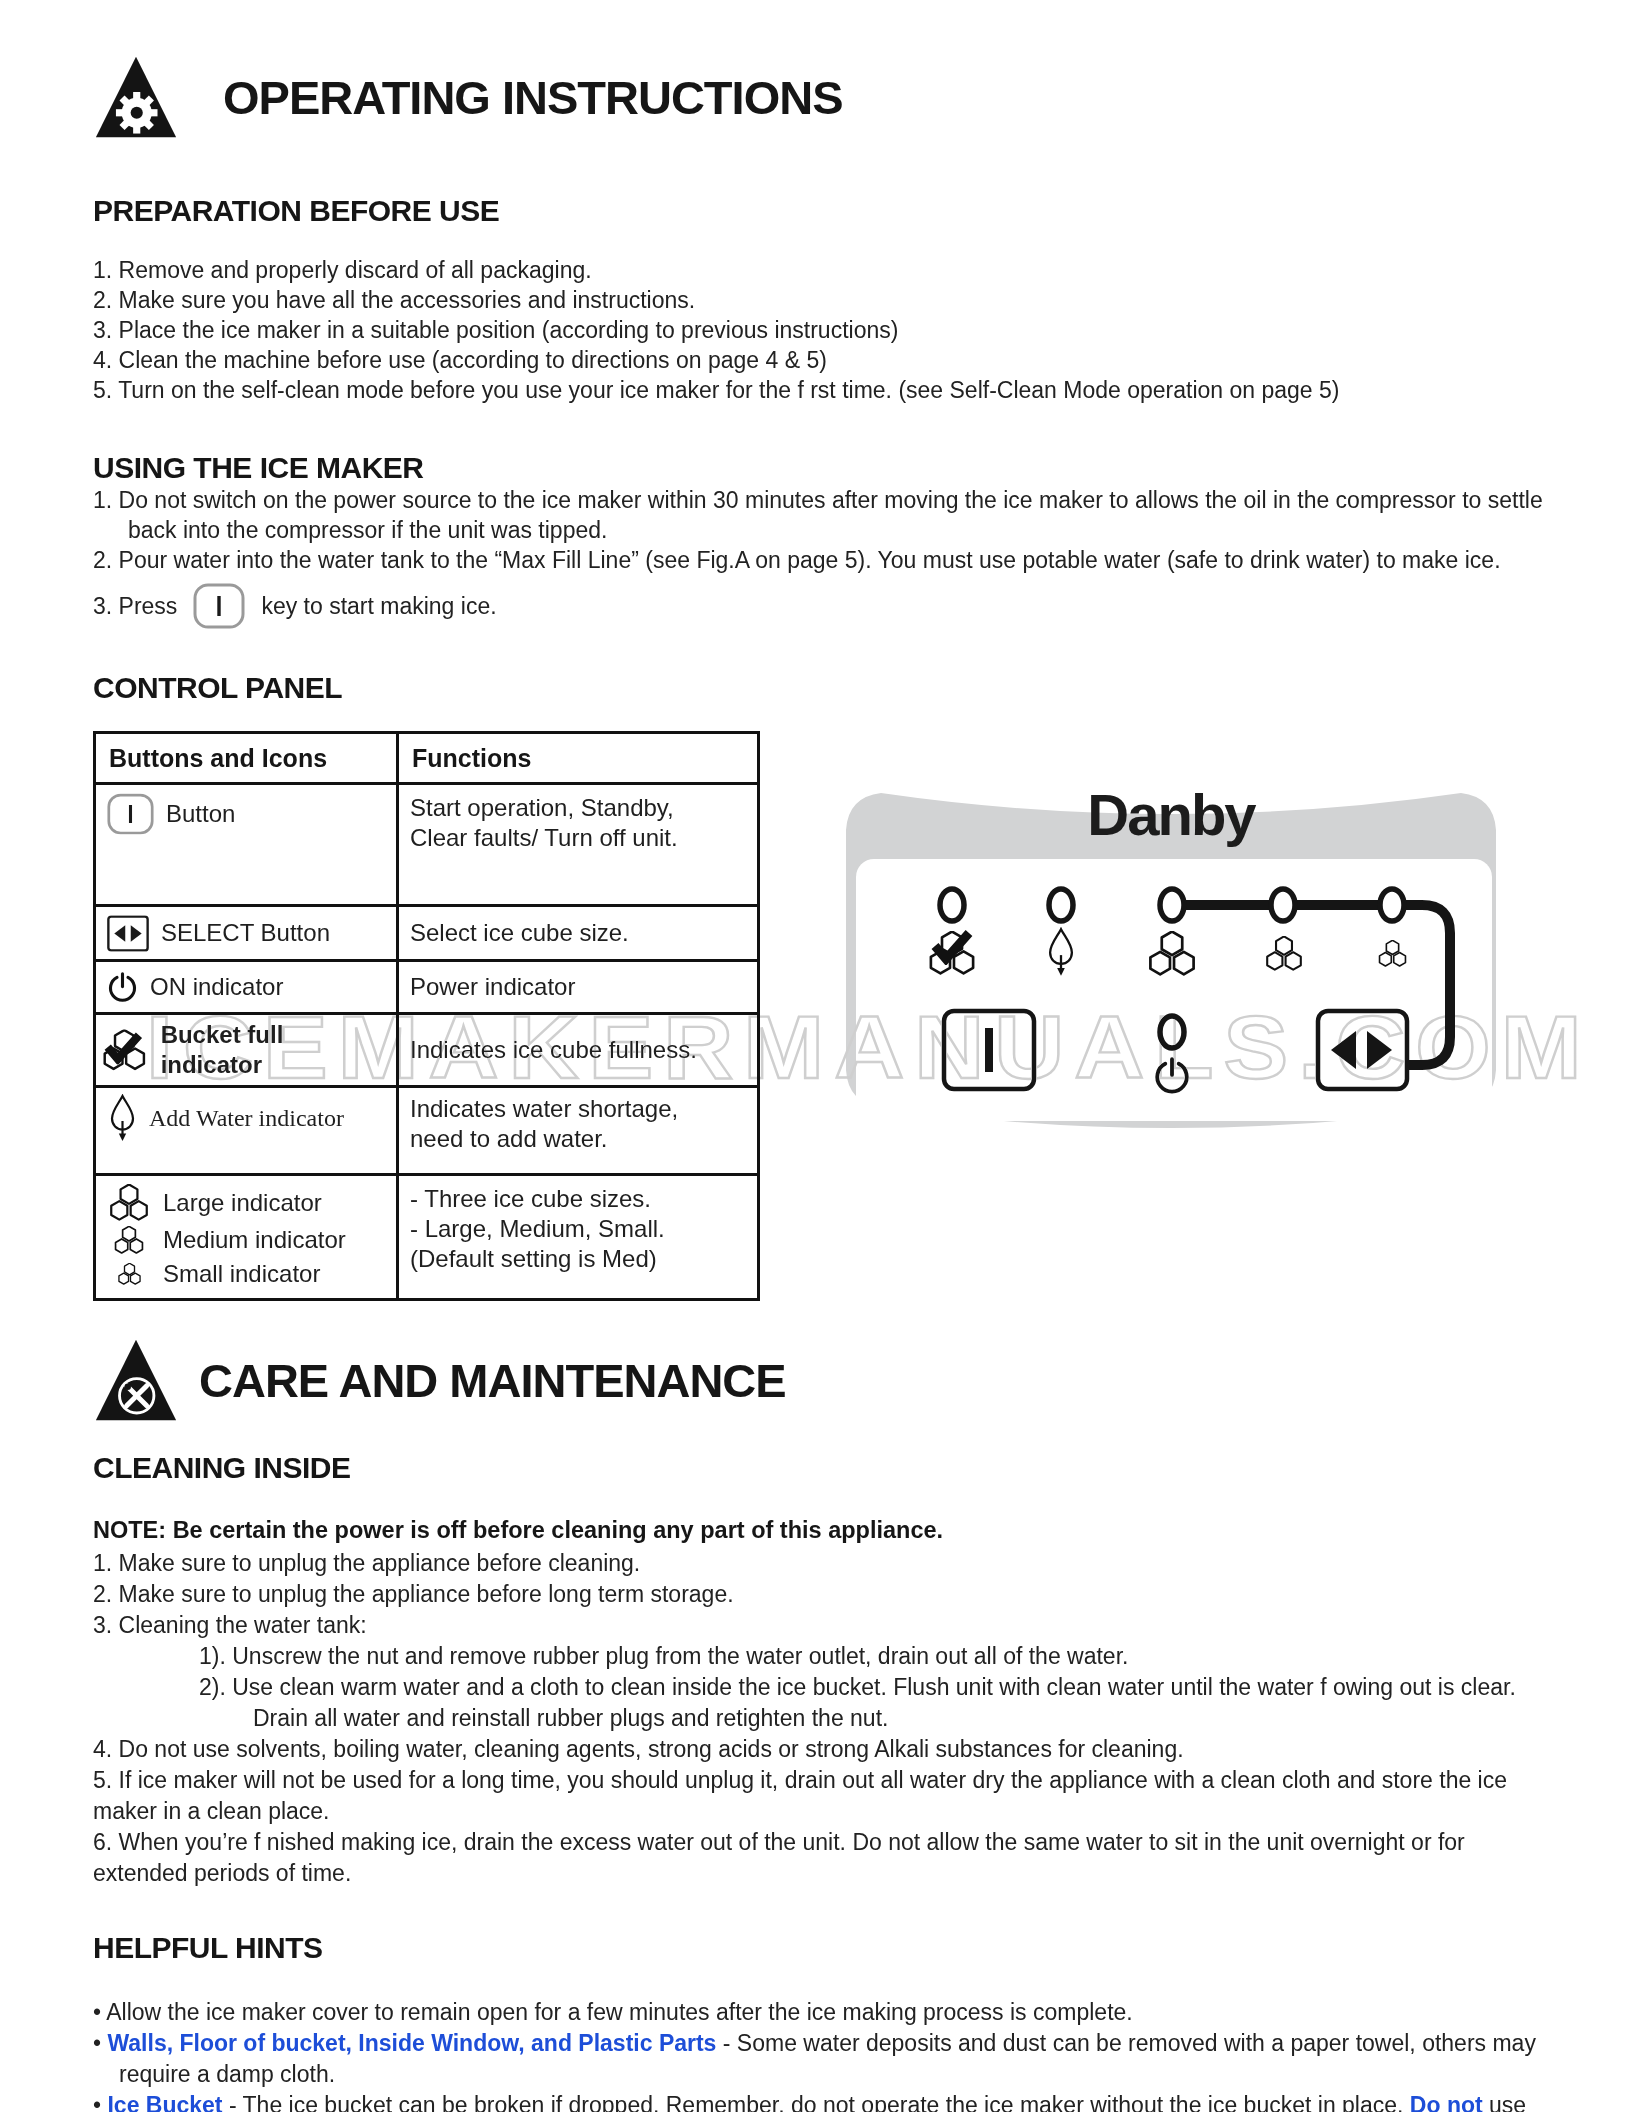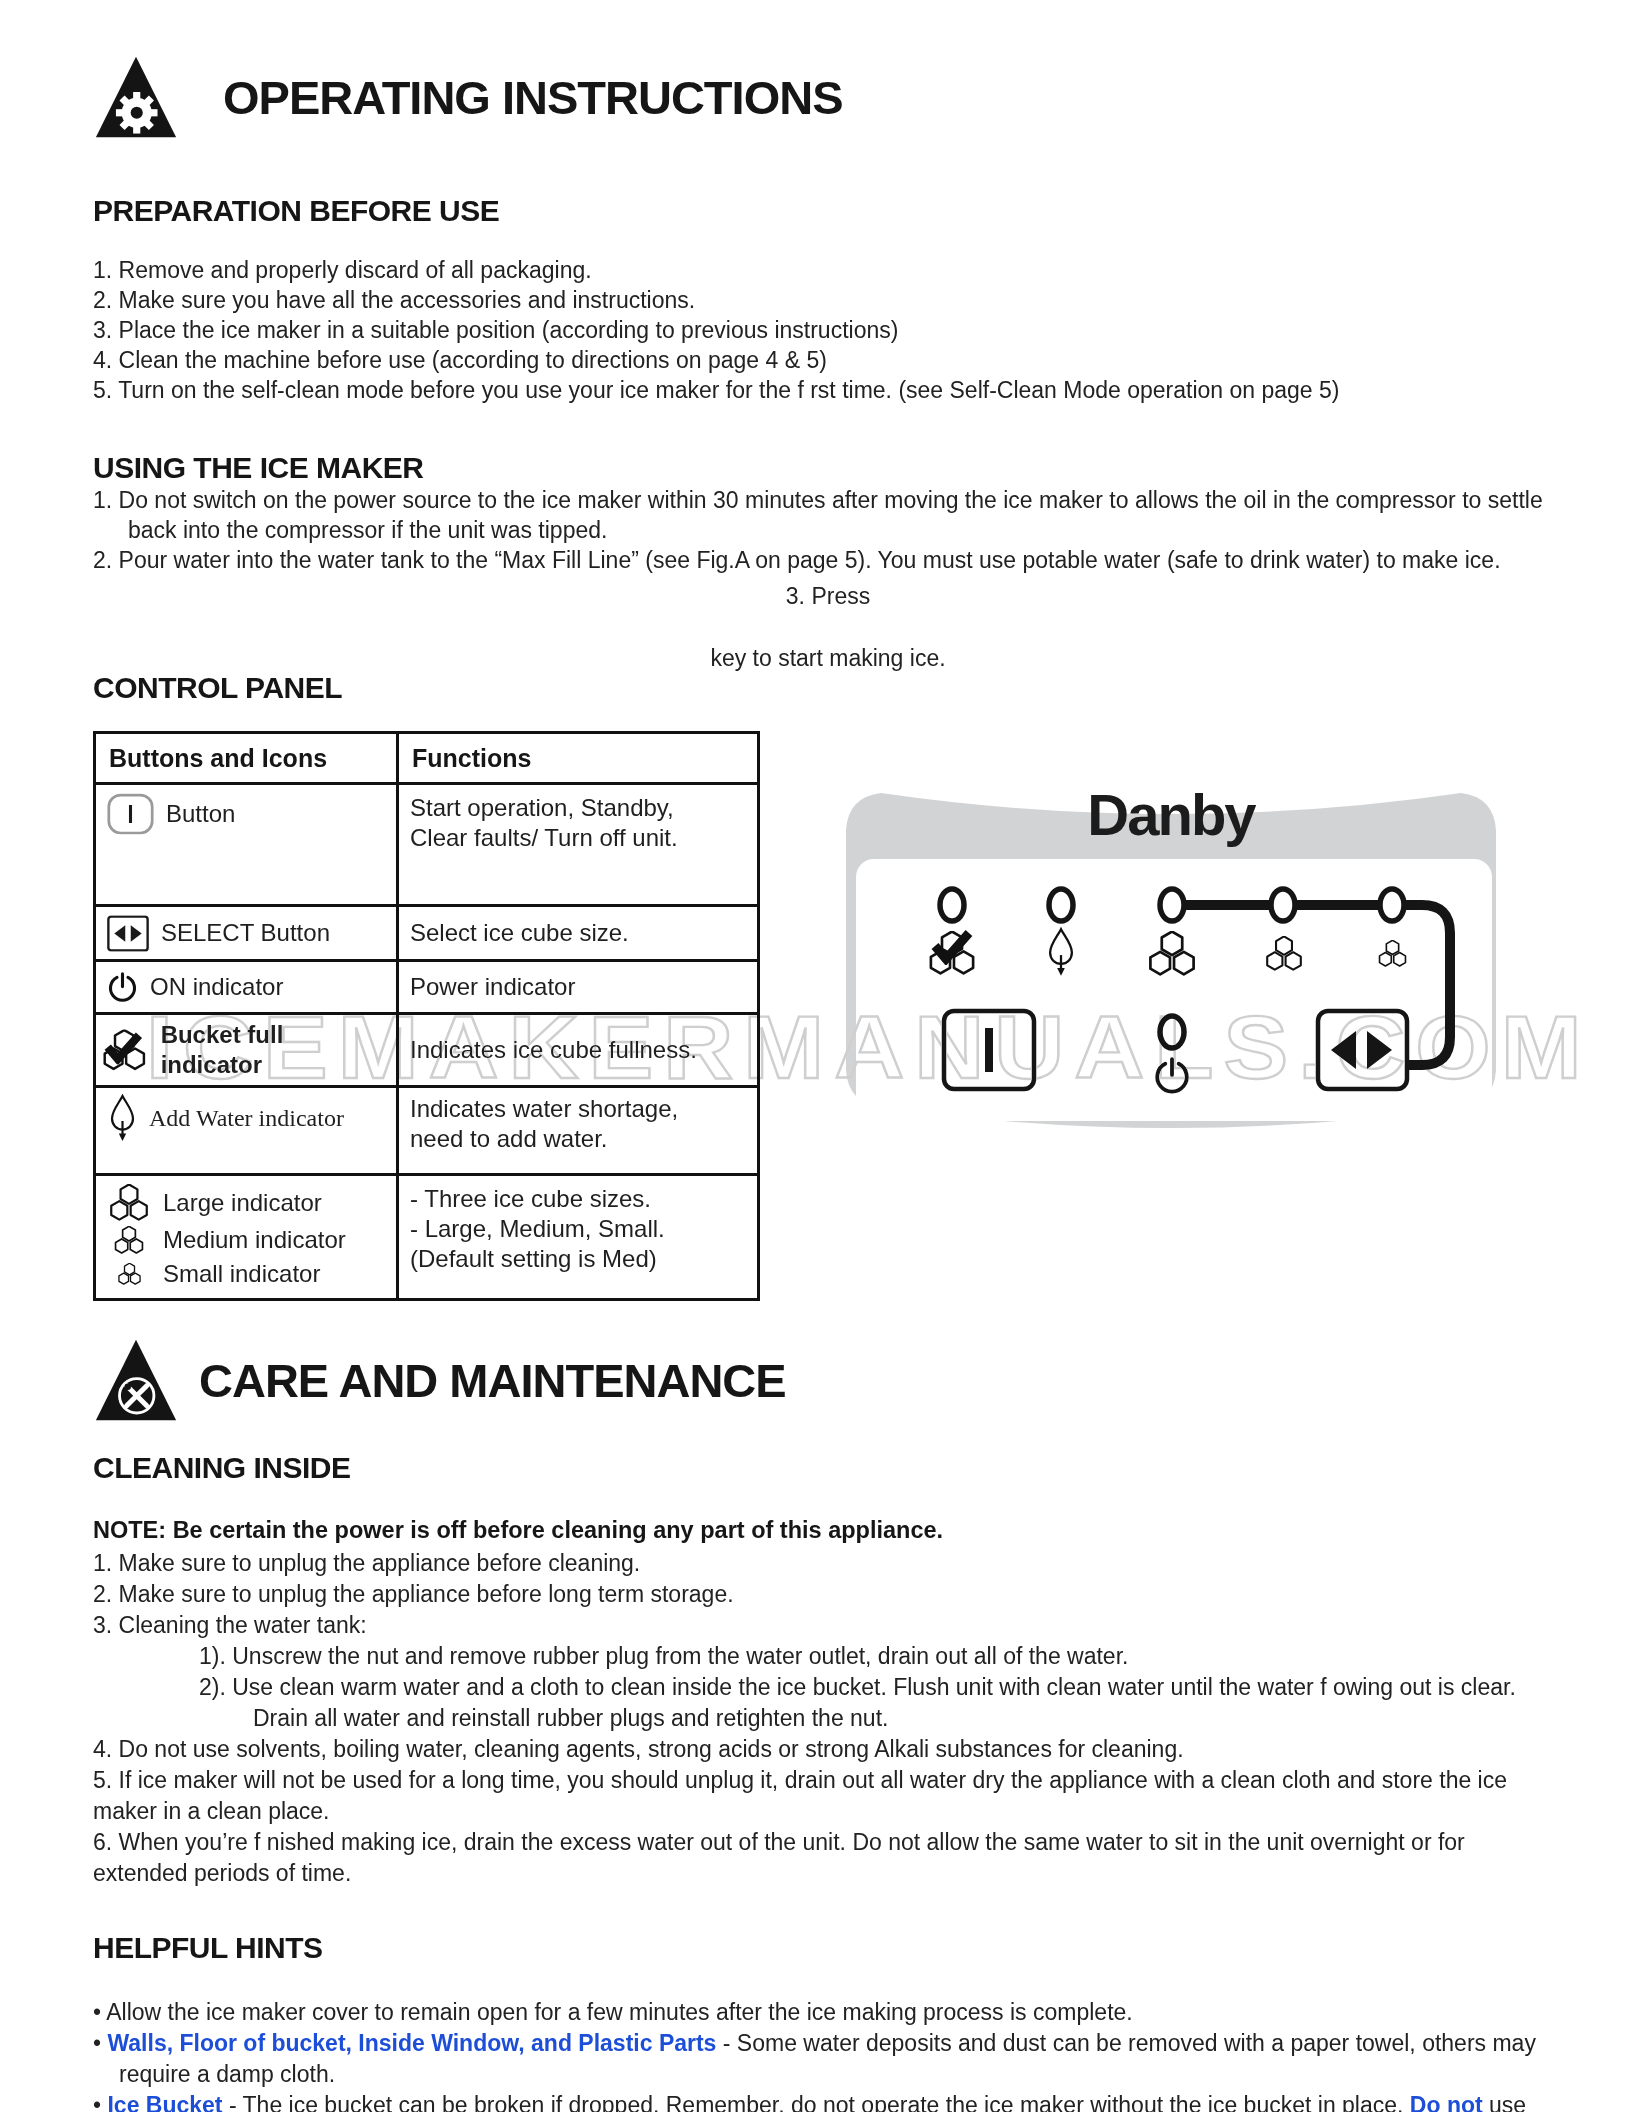--- a/index.html
+++ b/index.html
@@ -17,21 +17,21 @@
   .mt-prep{margin-top:50px;}
   .mt-using{margin-top:46px;}
   .mt-control{margin-top:40px;}
   .mt-clean{margin-top:24px;}
   .mt-hints{margin-top:42px;}
 
   .body-text{font-size:23px;line-height:30px;color:#222;}
   .list{margin-top:27px;}
   .li{padding-left:35px;text-indent:-35px;}
   .using-list{}
-  .press-row{display:flex;align-items:center;gap:16px;margin-top:6px;height:50px;flex-direction:column;}
+  .press-row{display:flex;align-items:center;gap:16px;margin-top:6px;height:50px;}
 
   .panel-row{display:flex;align-items:flex-start;margin-top:26px;}
   table.cp{border-collapse:collapse;width:664px;font-size:24px;line-height:30px;table-layout:fixed;}
   table.cp th,table.cp td{border:3px solid #111;padding:5px 11px;vertical-align:middle;}
   table.cp th{text-align:left;font-size:25px;padding:9px 13px;color:#161616;}
   col.c1{width:303px;} col.c2{width:361px;}
   tr.r1 td{height:106px;vertical-align:top;padding-top:8px;}
   tr.r2 td{height:42px;} tr.r3 td{height:40px;} tr.r4 td{height:42px;}
   tr.r5 td{height:74px;vertical-align:top;padding-top:6px;}
   tr.r6 td{height:104px;vertical-align:top;padding-top:8px;}

